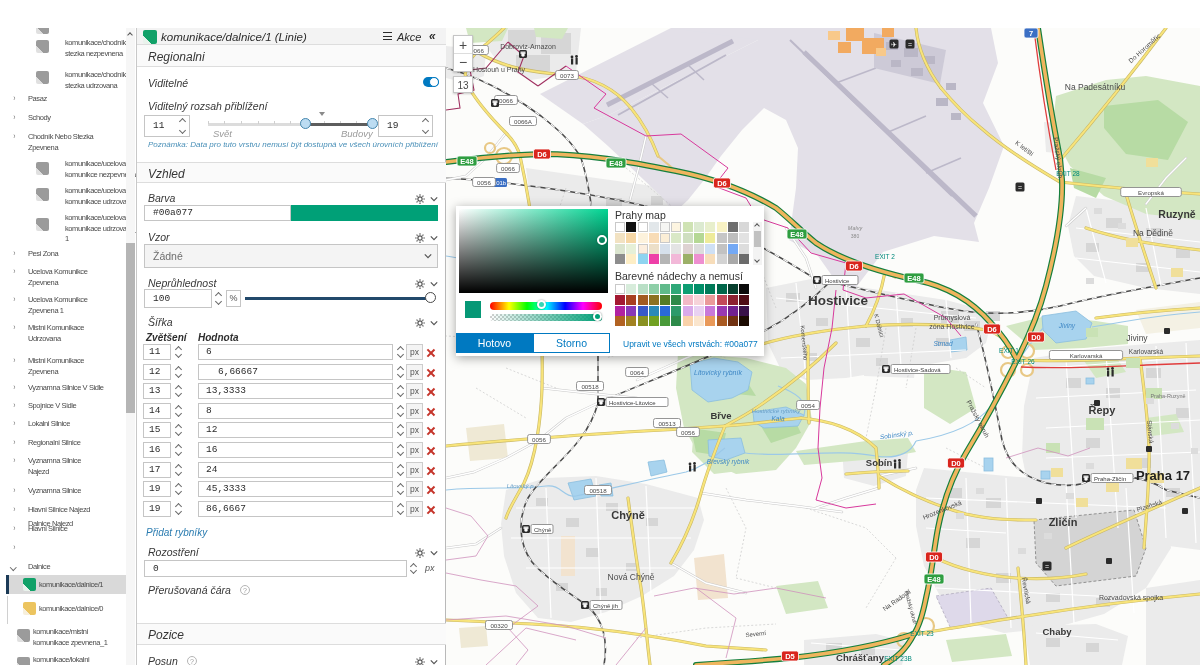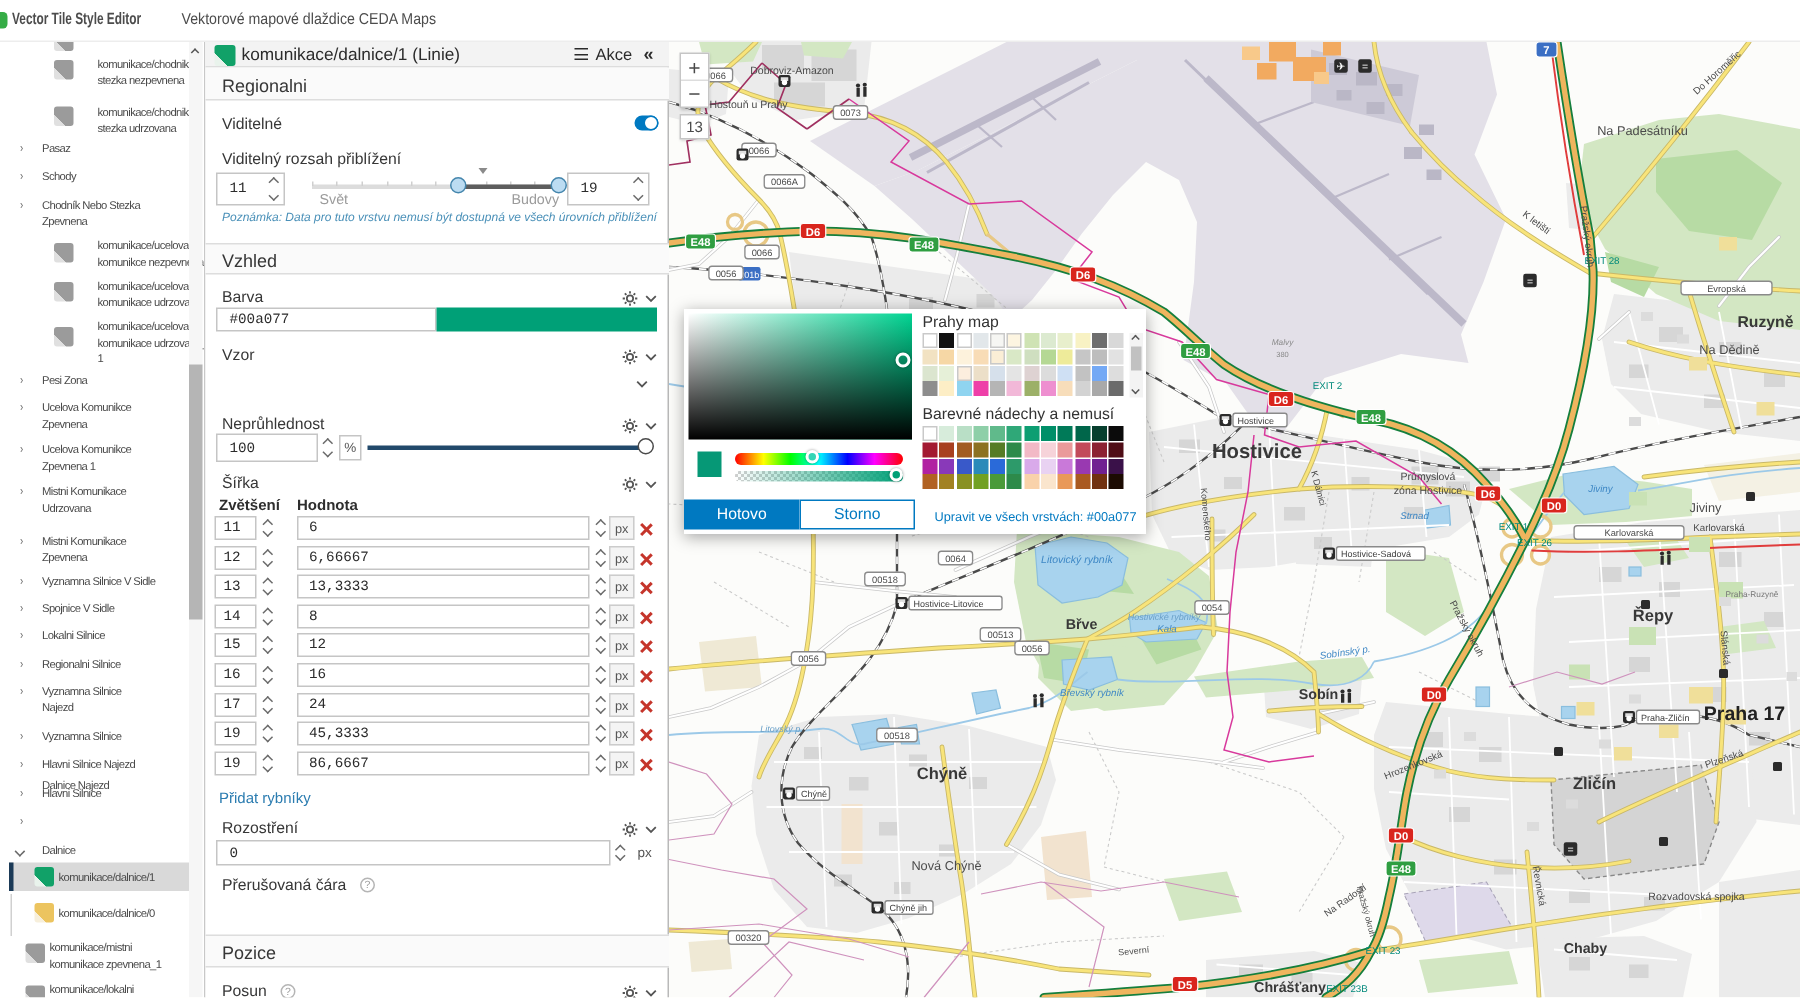--- a/index.html
+++ b/index.html
@@ -14,43 +14,38 @@
   .sbchev { position:absolute; font-size:8px; color:#6a6a6a; transform:scale(.8,1.1); }
   .sbicon { position:absolute; width:13px; height:13px; }
   .ic-g { background:linear-gradient(to top right,#e0e0e0 30%,#9b9b9b 30%); border-radius:2px; }
   #sbtrack { position:absolute; right:1px; top:0; width:9px; height:637px; background:#f6f6f6; }
   #sbthumb { position:absolute; right:1px; top:215px; width:9px; height:170px; background:#b5b5b5; }
   #sbup { position:absolute; right:1px; top:2px; width:9px; height:10px; background:#f6f6f6; }
   .selrow { position:absolute; left:6px; width:121px; height:19px; background:#d9d9d9; }
   .selbar { position:absolute; left:6px; width:3px; height:19px; background:#1b3a57; }
   #panel { position:absolute; left:137px; top:28px; width:309px; height:637px; background:#fff; border-right:1px solid #b9b9b9; }
   .phead { position:absolute; left:0; width:309px; background:#f3f3f3; border-bottom:1px solid #ddd; }
-  .lbl { position:absolute; font-size:10.5px; color:#373737; white-space:nowrap; }
+  .lbl { position:absolute; font-size:10.5px; color:#373737; white-space:nowrap;font-style:italic; }
   .inp { position:absolute; border:1px solid #c5c5c5; background:#fff; font-family:"Liberation Mono",monospace; font-size:9.5px; color:#2b2b2b; white-space:nowrap; overflow:hidden; }
   .spin { position:absolute; width:13px; }
   .spin:before { content:""; position:absolute; top:3px; left:2.5px; width:4px; height:4px; border-left:1.3px solid #6a6a6a; border-top:1.3px solid #6a6a6a; transform:rotate(45deg); }
   .spin:after { content:""; position:absolute; bottom:3px; left:2.5px; width:4px; height:4px; border-right:1.3px solid #6a6a6a; border-bottom:1.3px solid #6a6a6a; transform:rotate(45deg); }
   .gear { position:absolute; width:12px; height:12px; }
   .chev { position:absolute; width:8px; height:8px; }
   .xdel { position:absolute; width:9px; height:9px; }
   .xdel:before, .xdel:after { content:""; position:absolute; left:4px; top:0; width:1.7px; height:10px; background:#c5352b; }
   .xdel:before { transform:rotate(45deg); }
   .xdel:after { transform:rotate(-45deg); }
   #map { position:absolute; left:446px; top:28px; width:754px; height:637px; background:#fdfdfb; }
   #picker { position:absolute; left:456px; top:206px; width:308px; height:150px; background:#fff; box-shadow:0 2px 10px rgba(0,0,0,.35); overflow:hidden; }
 
 </style>
 </head>
 <body>
 <div id="app">
-  <div id="tophdr">
-    <div class="dot"></div>
-    <div class="t1">Vector Tile Style Editor</div>
-    <div class="t2">Vektorové mapové dlaždice CEDA Maps</div>
-  </div>
   <div id="sidebar">
     <div class="sbicon" style="left:36px;top:-7px;background:linear-gradient(to top right,#e0e0e0 30%,#9b9b9b 30%);border-radius:2px"></div>
     <div class="sbicon ic-g" style="left:36px;top:12px"></div>
     <div class="sbitem" style="left:65px;top:10px">komunikace/chodnik,<br>stezka nezpevnena</div>
     <div class="sbicon ic-g" style="left:36px;top:43px"></div>
     <div class="sbitem" style="left:65px;top:42px">komunikace/chodnik,<br>stezka udrzovana</div>
     <div class="sbicon ic-g" style="left:36px;top:134px"></div>
     <div class="sbitem" style="left:65px;top:131px">komunikace/ucelova<br>komunikce nezpevnena</div>
     <div class="sbicon ic-g" style="left:36px;top:160px"></div>
     <div class="sbitem" style="left:65px;top:158px">komunikace/ucelova<br>komunikace udrzovana</div>
@@ -159,20 +154,21 @@
       </svg>
     <div class="inp" style="left:7px;top:177px;width:147px;height:16px;line-height:14px;padding-left:8px">#00a077</div>
     <div style="position:absolute;left:154px;top:177px;width:147px;height:16px;background:#00a077"></div>
     <div class="lbl" style="left:11px;top:203px">Vzor</div>
     <svg class="gear" style="left:277px;top:204px" viewBox="0 0 16 16">
         <path fill="none" stroke="#555" stroke-width="1.6" d="M8 5.2 A2.8 2.8 0 1 0 8 10.8 A2.8 2.8 0 1 0 8 5.2 M8 1.5 v2 M8 12.5 v2 M1.5 8 h2 M12.5 8 h2 M3.4 3.4 l1.4 1.4 M11.2 11.2 l1.4 1.4 M12.6 3.4 l-1.4 1.4 M4.8 11.2 l-1.4 1.4"></path>
       </svg>
       <svg class="chev" style="left:293px;top:206px" viewBox="0 0 10 10">
         <path fill="none" stroke="#555" stroke-width="1.5" d="M1 3 L5 7 L9 3"></path>
       </svg>
+    <div class="inp" style="left:7px;top:216px;width:294px;height:24px;background:#f4f4f4;font-family:'Liberation Sans',sans-serif;font-size:10.5px;color:#6e6e6e;line-height:22px;padding-left:8px">Žádné</div>
     <svg class="chev" style="left:287px;top:224px" viewBox="0 0 10 10">
         <path fill="none" stroke="#555" stroke-width="1.5" d="M1 3 L5 7 L9 3"></path>
       </svg>
     <div class="lbl" style="left:11px;top:249px">Neprůhlednost</div>
     <svg class="gear" style="left:277px;top:250px" viewBox="0 0 16 16">
         <path fill="none" stroke="#555" stroke-width="1.6" d="M8 5.2 A2.8 2.8 0 1 0 8 10.8 A2.8 2.8 0 1 0 8 5.2 M8 1.5 v2 M8 12.5 v2 M1.5 8 h2 M12.5 8 h2 M3.4 3.4 l1.4 1.4 M11.2 11.2 l1.4 1.4 M12.6 3.4 l-1.4 1.4 M4.8 11.2 l-1.4 1.4"></path>
       </svg>
       <svg class="chev" style="left:293px;top:252px" viewBox="0 0 10 10">
         <path fill="none" stroke="#555" stroke-width="1.5" d="M1 3 L5 7 L9 3"></path>
       </svg>
@@ -191,21 +187,21 @@
     <div class="lbl" style="left:9px;top:304px;font-size:10px;font-weight:bold;color:#2e2e2e">Zvětšení</div>
     <div class="lbl" style="left:61px;top:304px;font-size:10px;font-weight:bold;color:#2e2e2e">Hodnota</div>
     <div class="inp" style="left:6px;top:316px;width:28px;height:16px;line-height:14px;padding-left:5px">11</div>
     <div class="spin" style="left:36px;top:316px;height:16px"></div>
     <div class="inp" style="left:61px;top:316px;width:195px;height:16px;line-height:14px;padding-left:7px">6</div>
     <div class="spin" style="left:258px;top:316px;height:16px"></div>
     <div style="position:absolute;left:269px;top:316px;width:17px;height:16px;border:1px solid #ccc;background:#f4f4f4;font-size:8.5px;color:#555;text-align:center;line-height:15px">px</div>
     <div class="xdel" style="left:289px;top:320px"></div>
     <div class="inp" style="left:6px;top:336px;width:28px;height:16px;line-height:14px;padding-left:5px">12</div>
     <div class="spin" style="left:36px;top:336px;height:16px"></div>
-    <div class="inp" style="left:61px;top:336px;width:195px;height:16px;line-height:14px;padding-left:7px">6,66667</div>
+    <div class="inp" style="left:61px;top:336px;width:195px;height:16px;line-height:14px;padding-left:19px">6,66667</div>
     <div class="spin" style="left:258px;top:336px;height:16px"></div>
     <div style="position:absolute;left:269px;top:336px;width:17px;height:16px;border:1px solid #ccc;background:#f4f4f4;font-size:8.5px;color:#555;text-align:center;line-height:15px">px</div>
     <div class="xdel" style="left:289px;top:340px"></div>
     <div class="inp" style="left:6px;top:355px;width:28px;height:16px;line-height:14px;padding-left:5px">13</div>
     <div class="spin" style="left:36px;top:355px;height:16px"></div>
     <div class="inp" style="left:61px;top:355px;width:195px;height:16px;line-height:14px;padding-left:7px">13,3333</div>
     <div class="spin" style="left:258px;top:355px;height:16px"></div>
     <div style="position:absolute;left:269px;top:355px;width:17px;height:16px;border:1px solid #ccc;background:#f4f4f4;font-size:8.5px;color:#555;text-align:center;line-height:15px">px</div>
     <div class="xdel" style="left:289px;top:359px"></div>
     <div class="inp" style="left:6px;top:375px;width:28px;height:16px;line-height:14px;padding-left:5px">14</div>

